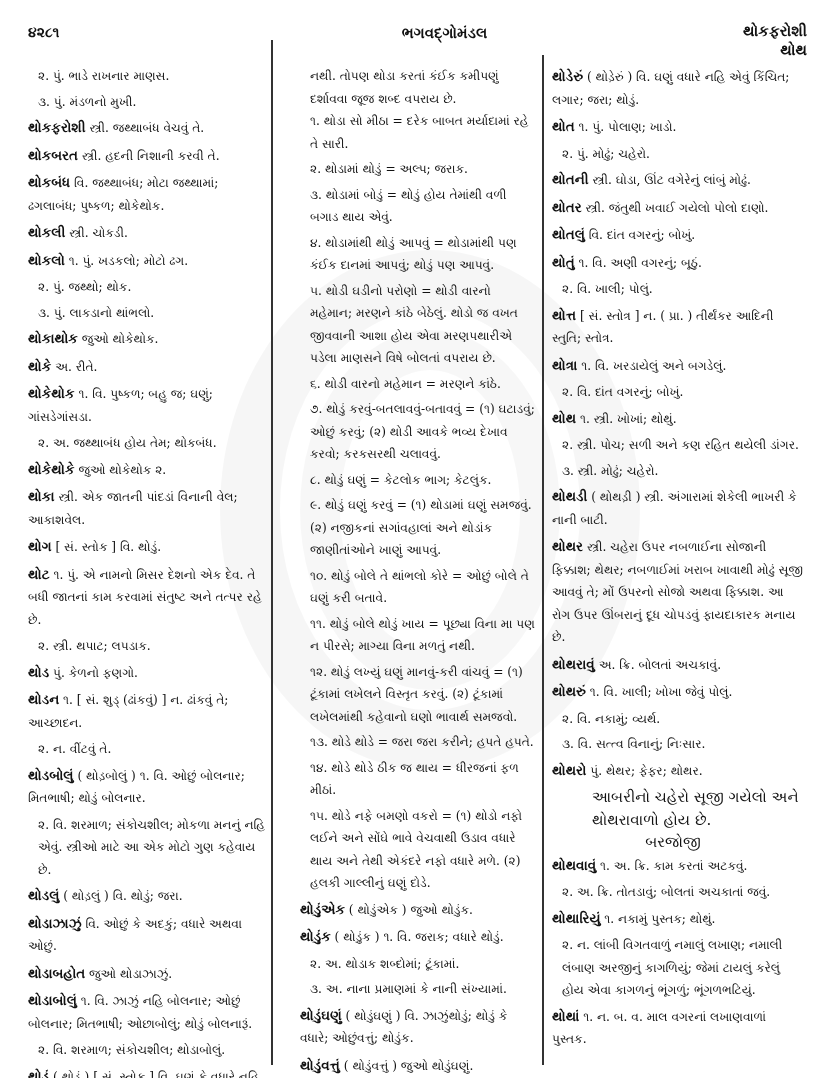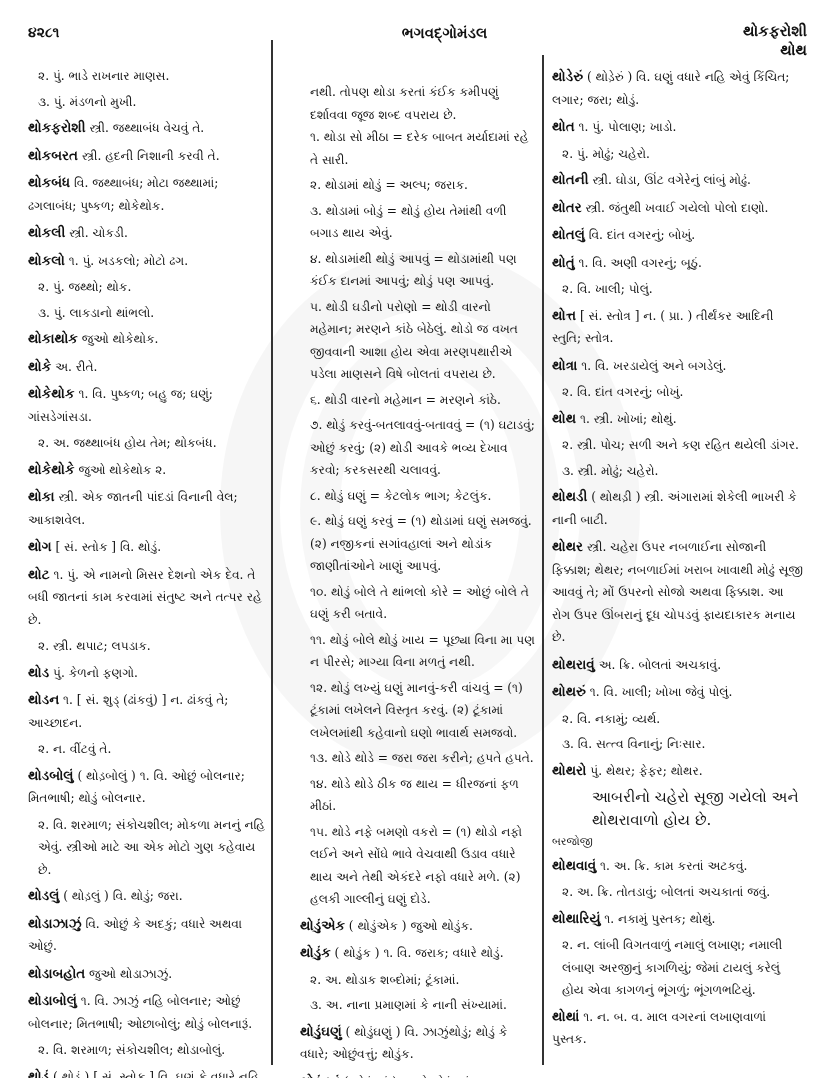--- a/index.html
+++ b/index.html
@@ -18,23 +18,23 @@
   .col1 { left: 28px; width: 238px; }
   .col2 { left: 300px; width: 236px; }
   .col3 { left: 552px; width: 252px; }
   .divider { position: absolute; width: 1.5px; background: #333; }
   .div1 { left: 271px; top: 40px; height: 1025px; }
   .div2 { left: 542px; top: 55px; height: 1010px; }
   .entry { margin: 0 0 4px 0; text-indent: 0; }
   .entry .hw { font-weight: bold; font-size: 13.5px; }
   .entry .txt { }
   .sub { padding-left: 10px; margin: 0 0 3px 0; }
-  .cont { padding-left: 10px; margin-top: 16px; }
+  .cont { padding-left: 10px; }
   .quote { padding-left: 40px; font-size: 15px; }
-  .qsrc { text-align: left; font-size: 11px; padding-right: 10px; }
+  .qsrc { text-align: center; font-size: 15px; padding-right: 10px; }
 </style>
 </head>
 <body>
 
 <div class="page">
   <div class="watermark"></div>
   <div class="watermark2"></div>
 
   <div class="header">
     <div class="page-num">૪૨૮૧</div>

